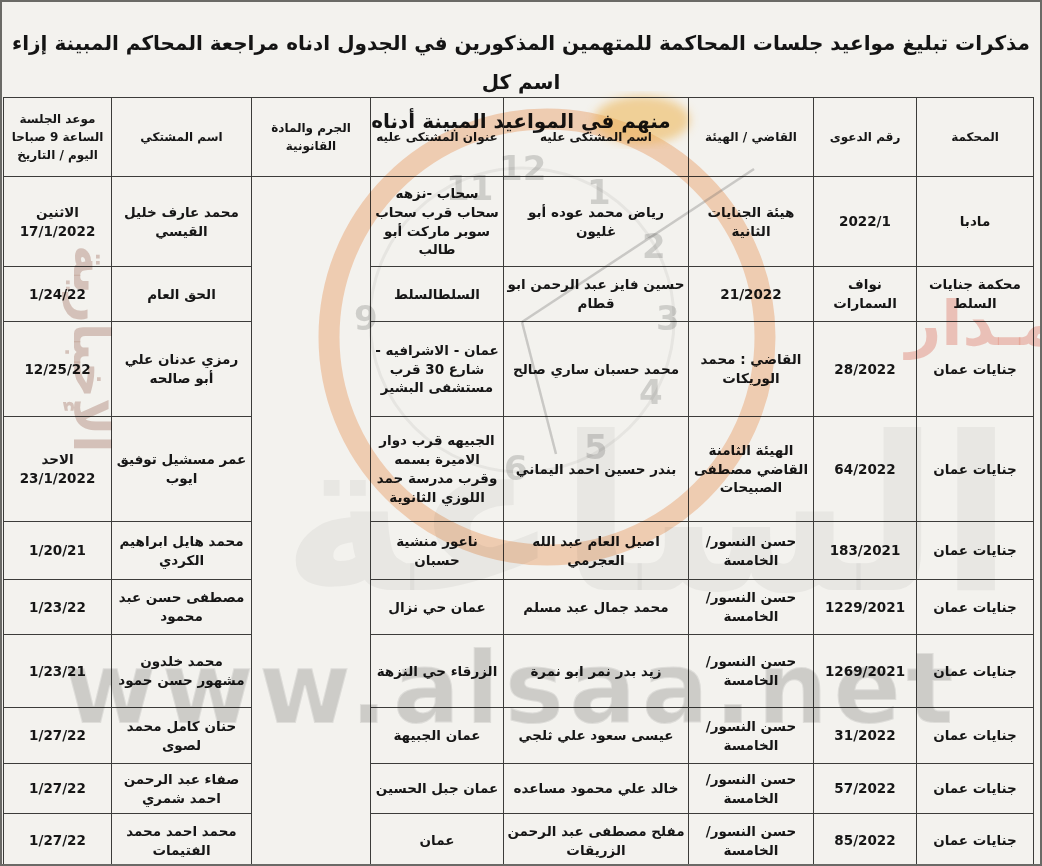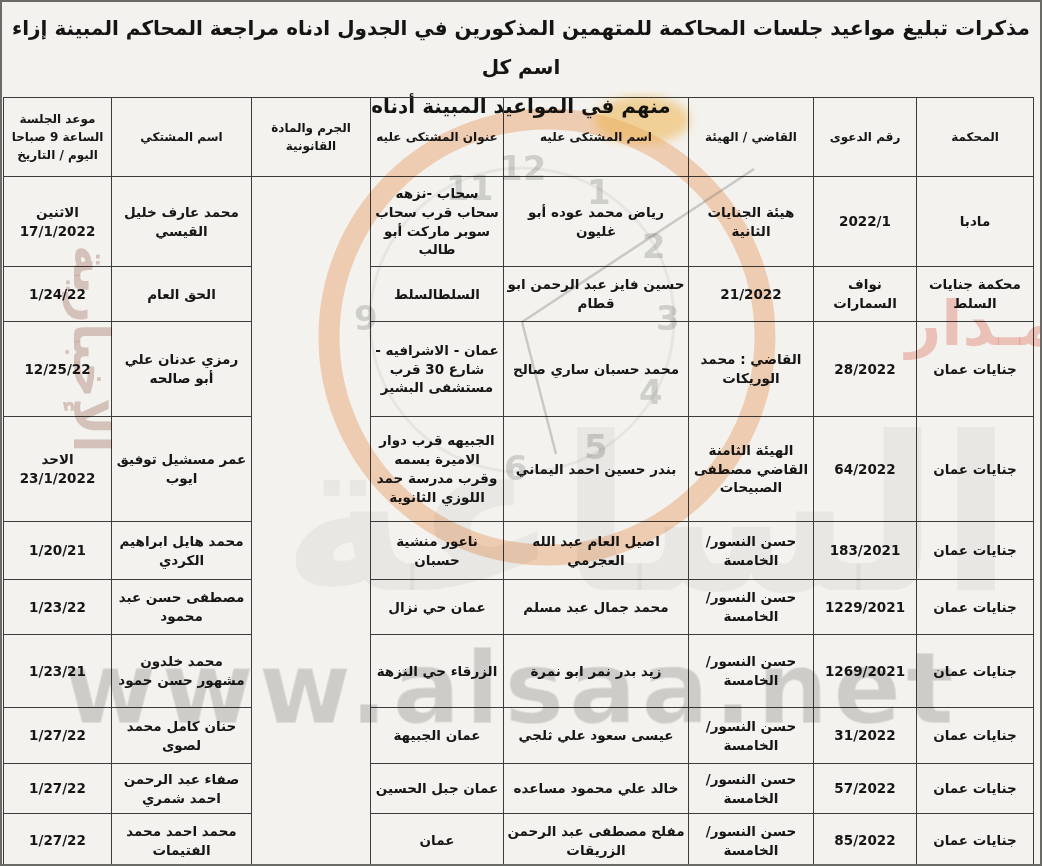--- a/index.html
+++ b/index.html
@@ -10,21 +10,21 @@
     background:#f3f2ee;
     border:2px solid #6a6a66;
     box-sizing:border-box;
     overflow:hidden;
     font-family:"DejaVu Sans", sans-serif;
     direction:rtl;
   }
   
   .title{
     width:100%;
-    padding-top:7px;
+    padding-top:22px;
     text-align:center;
     font-size:20px;
     font-weight:bold;
     color:#141414;
     line-height:1.95;
     white-space:pre-line;
   }
   
   table.grid{
     position:absolute;

